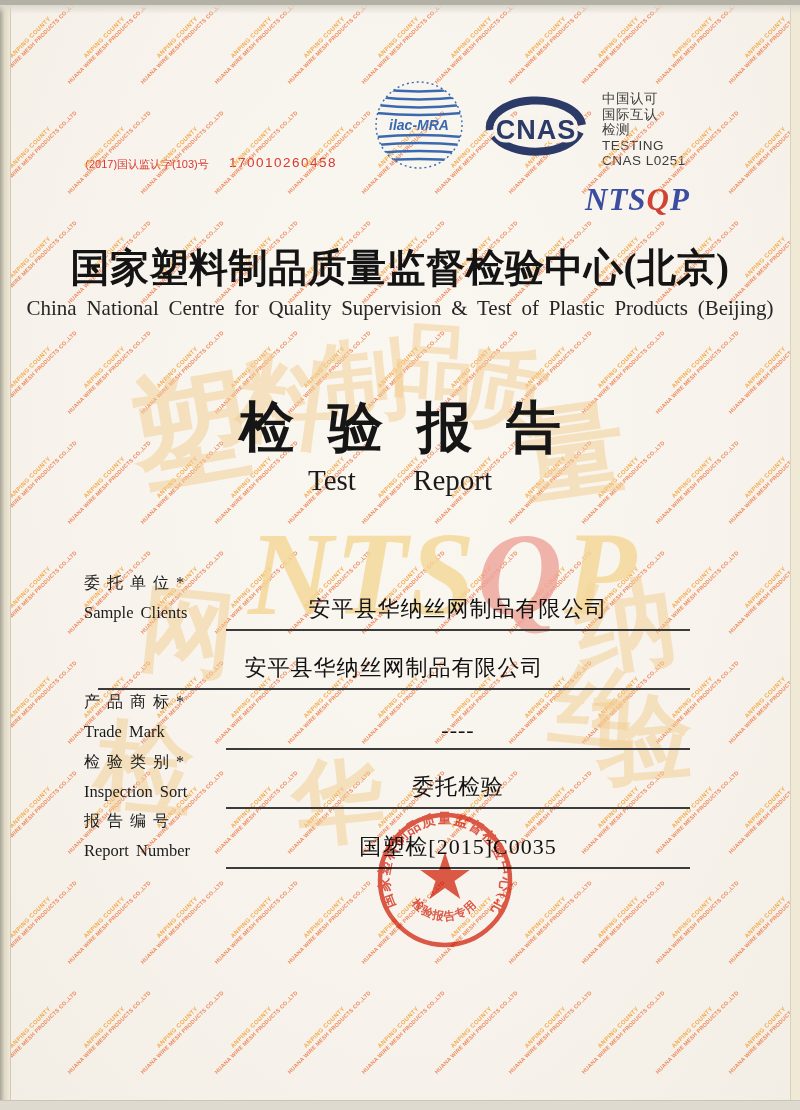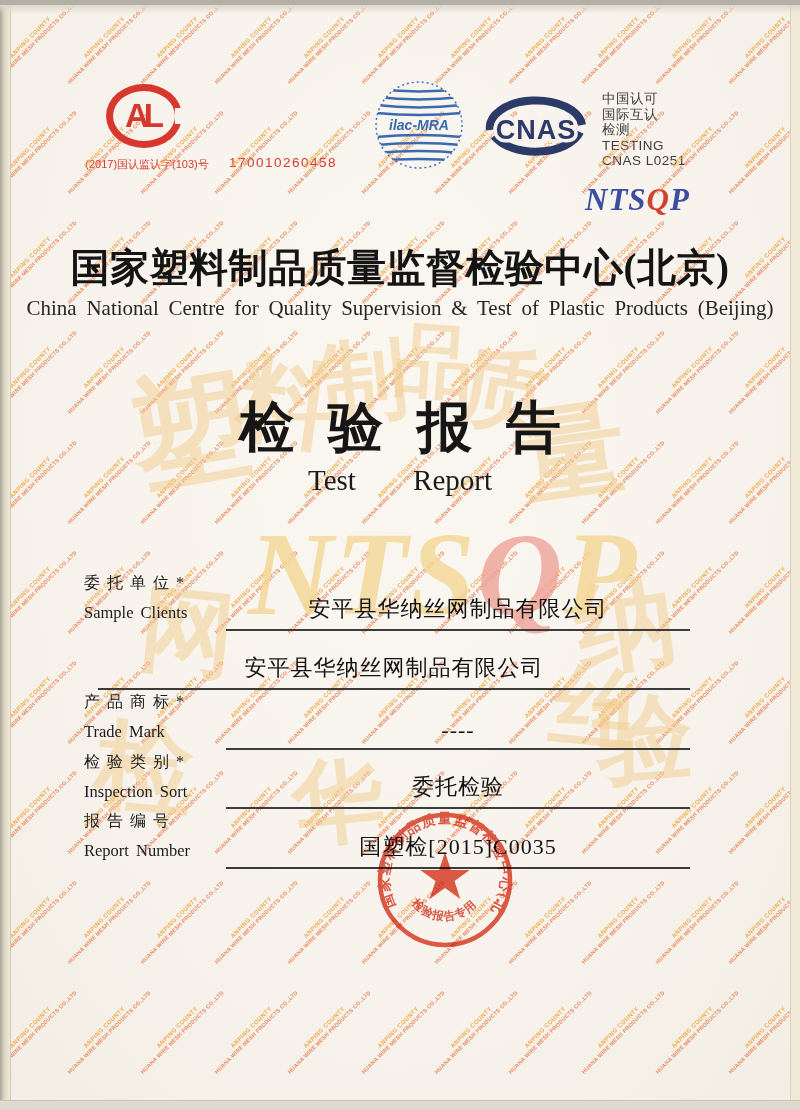--- a/index.html
+++ b/index.html
@@ -609,23 +609,20 @@
       <div class="wm-glyph" style="left: 520px; top: 400px; font-size: 105px; transform: rotate(-8deg);">量</div>
       <div class="wm-glyph" style="left: 140px; top: 586px; font-size: 95px; transform: rotate(6deg);">网</div>
       <div class="wm-glyph" style="left: 576px; top: 576px; font-size: 100px; transform: rotate(-8deg);">纳</div>
       <div class="wm-glyph" style="left: 550px; top: 666px; font-size: 88px; transform: rotate(6deg);">丝</div>
       <div class="wm-glyph" style="left: 292px; top: 756px; font-size: 92px; transform: rotate(-6deg);">华</div>
       <div class="wm-glyph" style="left: 95px; top: 720px; font-size: 98px; transform: rotate(5deg);">检</div>
       <div class="wm-glyph" style="left: 596px; top: 692px; font-size: 96px; transform: rotate(-5deg);">验</div>
     </div>
   <div class="wm-ntsqp"><span class="y">NTS</span><span class="q">Q</span><span class="y">P</span></div>
 
-  <div class="logo-cal hdr">
-    <span>AL</span>
-  </div>
   <div class="logo-caption cap-cal">(2017)国认监认字(103)号</div>
 
   <div class="logo-caption cap-cma">170010260458</div>
 
   <div class="logo-ilac hdr">
     <svg width="90" height="90" viewBox="0 0 90 90">
       <defs>
           <clipPath id="globeClip">
             <circle cx="45" cy="45" r="43"></circle>
           </clipPath>

